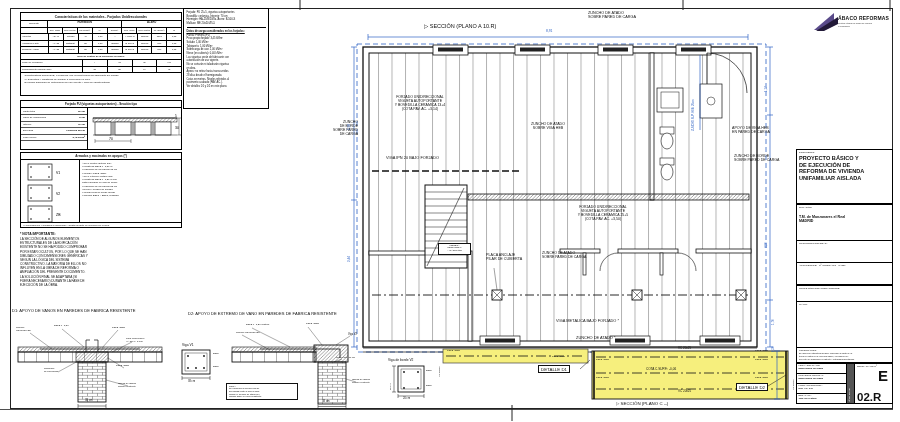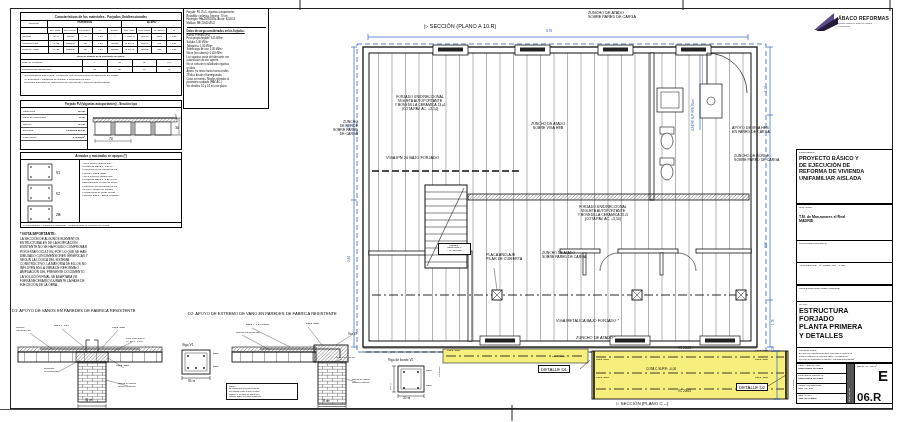--- a/index.html
+++ b/index.html
@@ -595,24 +595,20 @@
       <div class="tb-lab">PROMOTOR/PROPIEDAD:</div>
     </div>
     <div class="tb-box" style="height:23px;">
       <div class="tb-lab">ARQUITECTO(S) - Nº COLEGIADO - (FASE):</div>
     </div>
     <div class="tb-box" style="height:17px;">
       <div class="tb-lab">OTROS TÉCNICOS INTERVINIENTES:</div>
     </div>
     <div class="tb-box" style="height:47px;">
       <div class="tb-lab">PLANO:</div>
-      <div class="tb-plano pre">ESTRUCTURA
-FORJADO
-PLANTA PRIMERA
-Y DETALLES</div>
     </div>
     <div class="tb-box" style="height:16px;">
       <div class="tb-lab">COMENTARIOS:</div>
       <div class="tb-com pre">El esquema estructural ha sido elaborado a partir de la
 toma de datos de la vivienda visible, los planos del
 proyecto de ampliación existente y fotografías aportadas.</div>
     </div>
     <div class="tb-fields">
       <div class="tb-fcol">
 
@@ -635,18 +631,18 @@
             <div class="tb-lab">ESCALA(S):</div>
             <div class="tb-fval">1/50 (ver cotas)</div>
           </div>
         </div>
       <div class="tb-strip">
         <span class="tb-striptext">Nº DE PLANO</span>
       </div>
       <div class="tb-ebox">
         <div class="tb-lab">SERIE / PLANO Nº</div>
         <div class="tb-e">E</div>
-        <div class="tb-num">06.R</div>
+        <div class="tb-num">02.R</div>
       </div>
     </div>
   </div>
 
 </div>
 
 </body></html>

